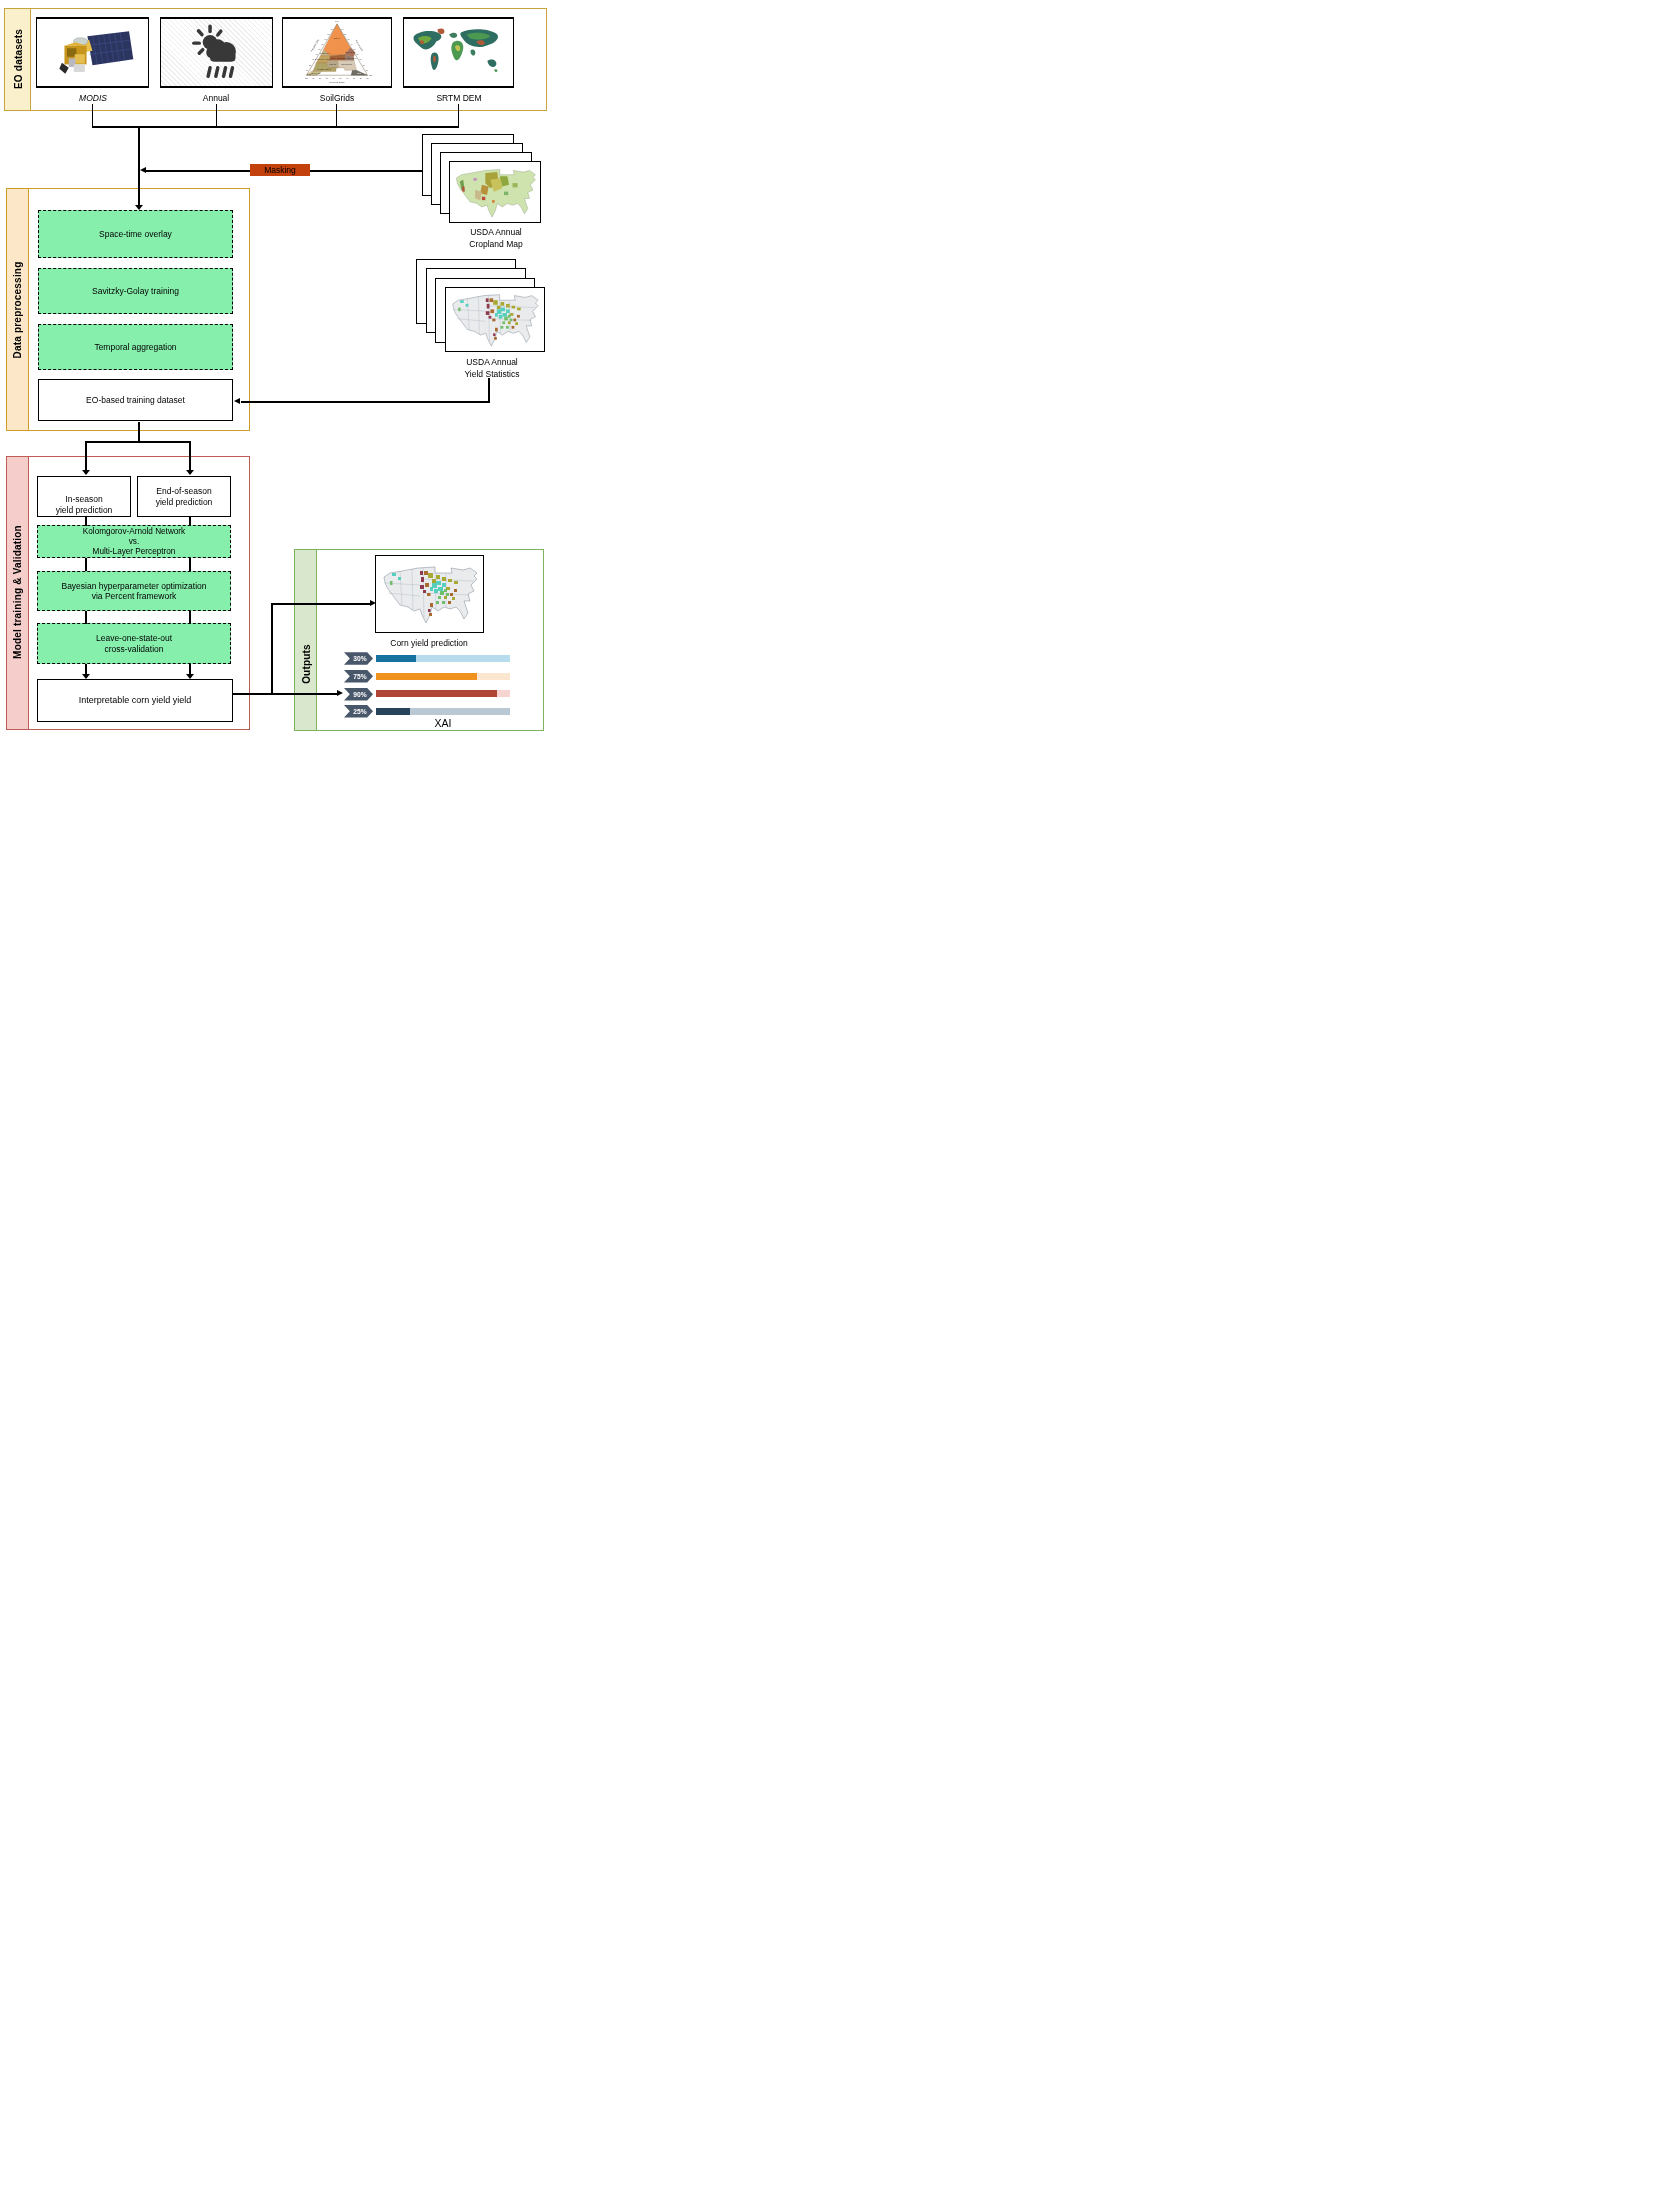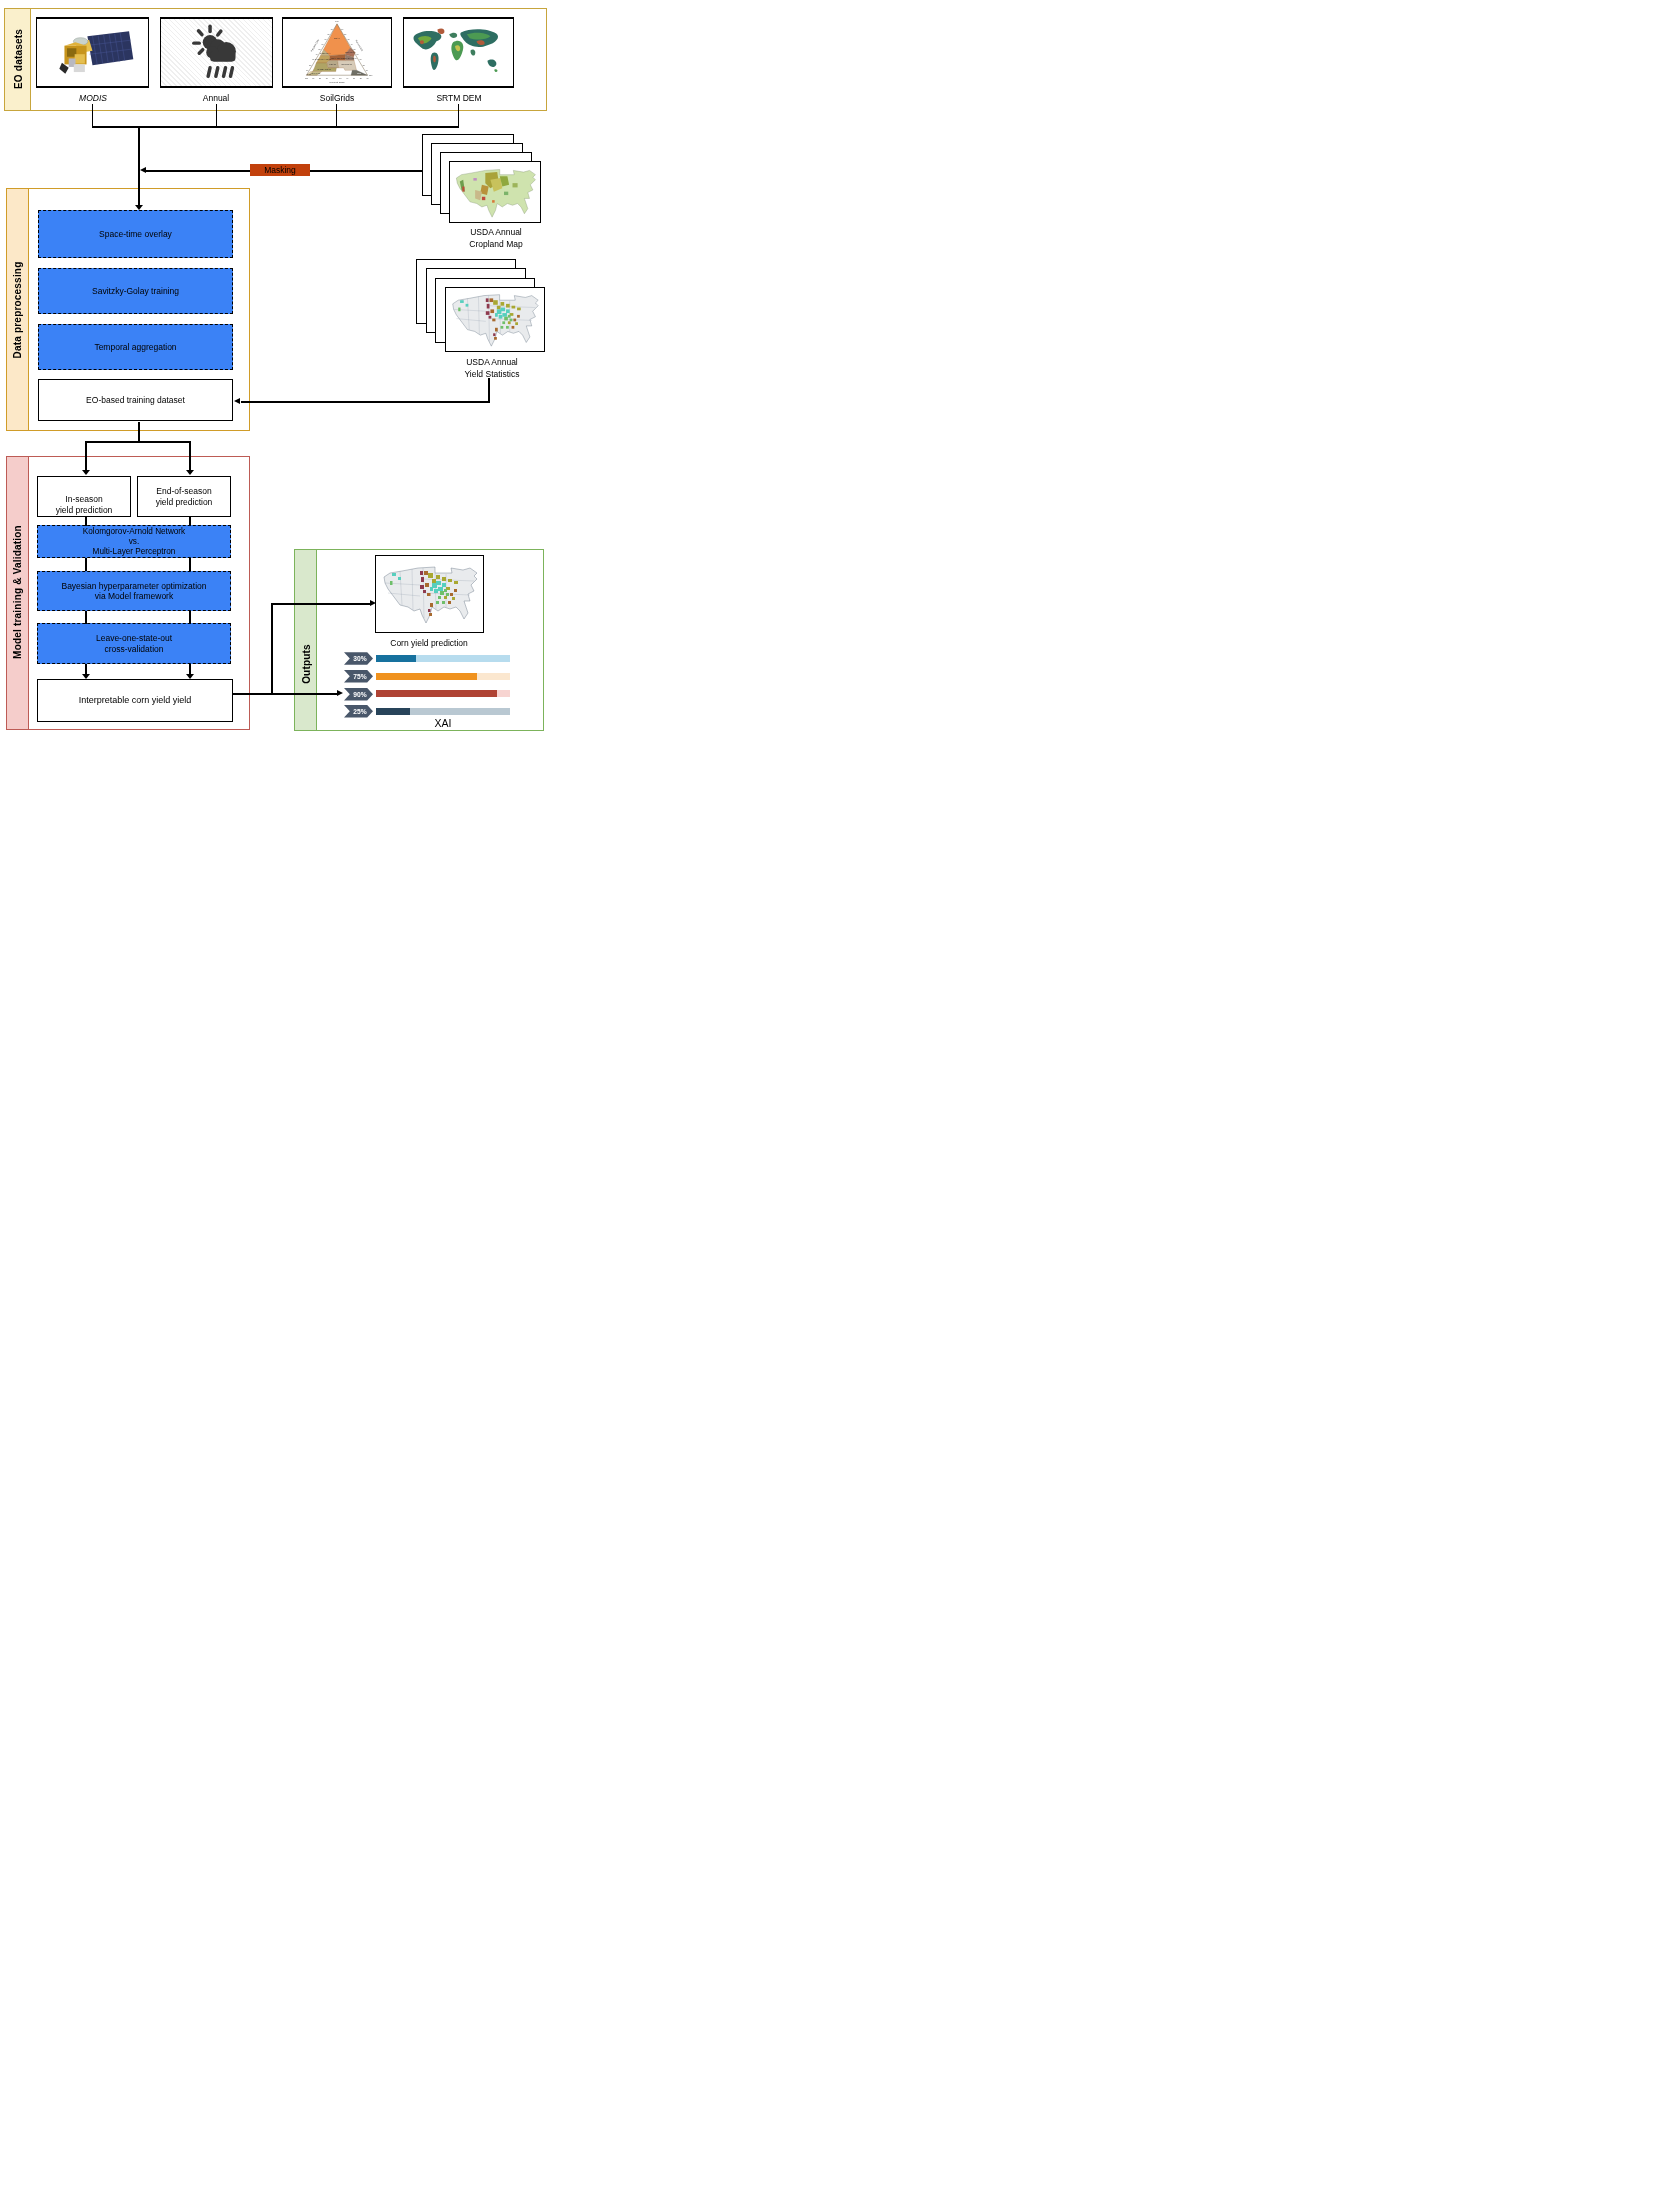--- a/index.html
+++ b/index.html
@@ -4,21 +4,21 @@
 <style>
   html,body{margin:0;padding:0;background:#fff;}
   body{position:relative;width:551px;height:735px;font-family:"Liberation Sans","DejaVu Sans",sans-serif;color:#000;overflow:hidden;}
   .abs{position:absolute;}
   .section{position:absolute;background:#fff;box-sizing:border-box;}
   .sidebar{position:absolute;box-sizing:border-box;}
   .vlabel{position:absolute;transform:translate(-50%,-50%) rotate(-90deg);white-space:nowrap;font-weight:bold;font-size:10px;letter-spacing:0.2px;}
   .whitebox{position:absolute;background:#fff;border:1.5px solid #000;box-sizing:border-box;display:flex;align-items:center;justify-content:center;}
   .eobox{border-width:2.5px 1.5px;}
   .lbl{position:absolute;text-align:center;font-size:8.5px;line-height:12px;}
-  .dashbox{position:absolute;border:1.5px dashed #000;box-sizing:border-box;background:#3b82f6;display:flex;flex-direction:column;align-items:center;justify-content:center;text-align:center;font-size:8.5px;line-height:10.5px;}
+  .dashbox{position:absolute;border:1.5px dashed #000;box-sizing:border-box;background:#86efac;display:flex;flex-direction:column;align-items:center;justify-content:center;text-align:center;font-size:8.5px;line-height:10.5px;}
   .solidbox{position:absolute;border:1.5px solid #000;box-sizing:border-box;background:#fff;display:flex;flex-direction:column;align-items:center;justify-content:center;text-align:center;font-size:8.5px;line-height:11px;}
   .hline,.vline{position:absolute;background:#000;}
   .arr-down{position:absolute;width:0;height:0;border-left:4px solid transparent;border-right:4px solid transparent;border-top:5px solid #000;}
   .arr-left{position:absolute;width:0;height:0;border-top:3.5px solid transparent;border-bottom:3.5px solid transparent;border-right:6px solid #000;}
   .arr-right{position:absolute;width:0;height:0;border-top:3.5px solid transparent;border-bottom:3.5px solid transparent;border-left:6px solid #000;}
   .frame{position:absolute;background:#fff;border:1.5px solid #000;box-sizing:border-box;}
   .chev{position:absolute;display:flex;align-items:center;justify-content:center;color:#fff;font-weight:bold;font-size:6.7px;clip-path:polygon(0% 0%,80% 0%,100% 50%,80% 100%,0% 100%,20% 50%);padding-left:3px;box-sizing:border-box;}
   .bartrack{position:absolute;height:7px;}
   .barfill{position:absolute;left:0;top:0;height:100%;}
   .hatch{background:repeating-linear-gradient(45deg,#efefef 0 1px,#ffffff 1px 3.5px);}
@@ -298,21 +298,21 @@
   <div>yield prediction</div>
 </div>
 
 <div class="dashbox" style="left:37px;top:525px;width:194px;height:33px;font-size:8.2px;line-height:10px;">
   <div>Kolomgorov-Arnold Network</div>
   <div>vs.</div>
   <div>Multi-Layer Perceptron</div>
 </div>
 <div class="dashbox" style="left:37px;top:571px;width:194px;height:40px;">
   <div>Bayesian hyperparameter optimization</div>
-  <div>via Model framework</div>
+  <div>via Percent framework</div>
 </div>
 <div class="dashbox" style="left:37px;top:623px;width:194px;height:41px;">
   <div>Leave-one-state-out</div>
   <div>cross-validation</div>
 </div>
 <div class="solidbox" style="left:37px;top:679px;width:196px;height:43px;font-size:9px;">
   <span>Interpretable corn yield yield</span>
 </div>
 
 <div class="section" style="left:294px;top:549px;width:250px;height:182px;border:1.5px solid #7CB35B;"></div>

